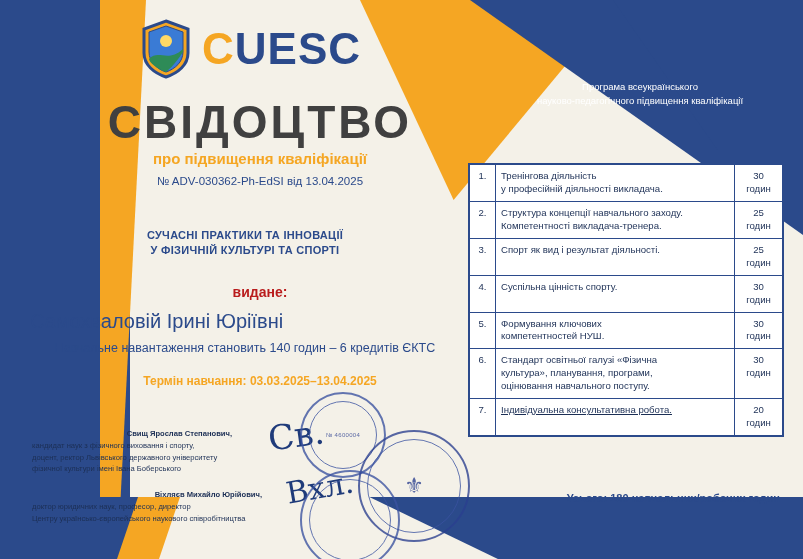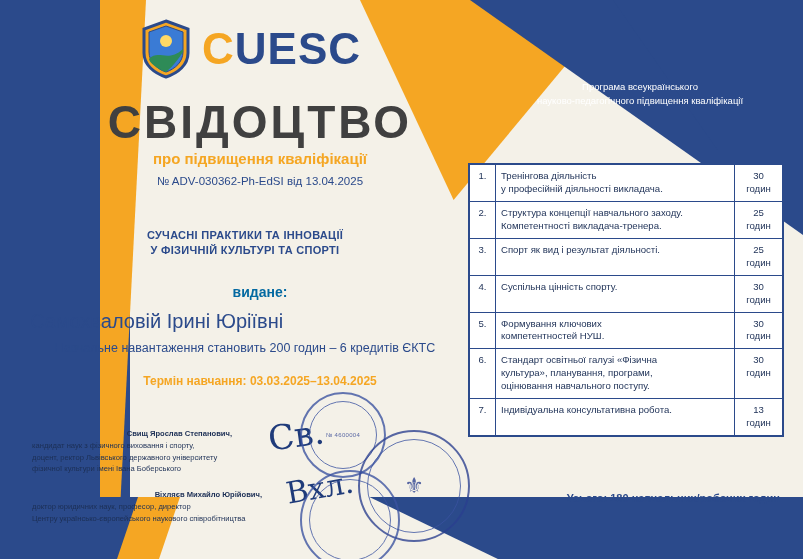--- a/index.html
+++ b/index.html
@@ -111,21 +111,21 @@
   }
   .prog-name {
     position: absolute; left: 30px; top: 228px;
     width: 430px; text-align: center;
     font-size: 11px; font-weight: bold; color: #2b4a8b;
     line-height: 1.35; letter-spacing: 0.3px;
   }
   .vydane {
     position: absolute; left: 60px; top: 284px;
     width: 400px; text-align: center;
-    font-size: 14px; font-weight: bold; color: #0369a1;
+    font-size: 14px; font-weight: bold; color: #b91c1c;
   }
   .recipient {
     position: absolute; left: 30px; top: 310px;
     width: 430px; text-align: left;
     font-size: 20px; color: #2b4a8b;
   }
   .load {
     position: absolute; left: 20px; top: 341px;
     width: 450px; text-align: center;
     font-size: 12.5px; color: #2b4a8b;
@@ -242,21 +242,21 @@
 
   <div class="svidoctvo">СВІДОЦТВО</div>
   <div class="subtitle1">про підвищення кваліфікації</div>
   <div class="docnum">№ ADV-030362-Ph-EdSI від 13.04.2025</div>
   <div class="prog-name">
     <div>СУЧАСНІ ПРАКТИКИ ТА ІННОВАЦІЇ</div>
     <div>У ФІЗИЧНІЙ КУЛЬТУРІ ТА СПОРТІ</div>
   </div>
   <div class="vydane">видане:</div>
   <div class="recipient">Самохваловій Ірині Юріївні</div>
-  <div class="load">Навчальне навантаження становить 200 годин – 6 кредитів ЄКТС</div>
+  <div class="load">Навчальне навантаження становить 140 годин – 6 кредитів ЄКТС</div>
   <div class="term">Термін навчання: 03.03.2025–13.04.2025</div>
 
   <div class="table-wrap">
     <table class="items">
       <tbody id="tbody">
           <tr>
             <td class="num">1.</td>
             <td class="topic" style="white-space: pre-line;">Тренінгова діяльність
 у професійній діяльності викладача.</td>
             <td class="hours" style="white-space: pre-line;">30
@@ -291,22 +291,22 @@
           <tr>
             <td class="num">6.</td>
             <td class="topic" style="white-space: pre-line;">Стандарт освітньої галузі «Фізична
 культура», планування, програми,
 оцінювання навчального поступу.</td>
             <td class="hours" style="white-space: pre-line;">30
 годин</td>
           </tr>
           <tr>
             <td class="num">7.</td>
-            <td class="topic" style="white-space: pre-line;">Індивідуальна консультативна робота.</td>
-            <td class="hours" style="white-space: pre-line;">13
+            <td class="topic" style="white-space: pre-line; text-decoration: underline;">Індивідуальна консультативна робота.</td>
+            <td class="hours" style="white-space: pre-line;">20
 годин</td>
           </tr>
         </tbody>
     </table>
   </div>
   <div class="total">Усього: 180 навчальних/робочих годин</div>
 
   <div class="sig-block sig1">
     <div class="sig-name">Свищ Ярослав Степанович,</div>
     <div>кандидат наук з фізичного виховання і спорту,</div>

